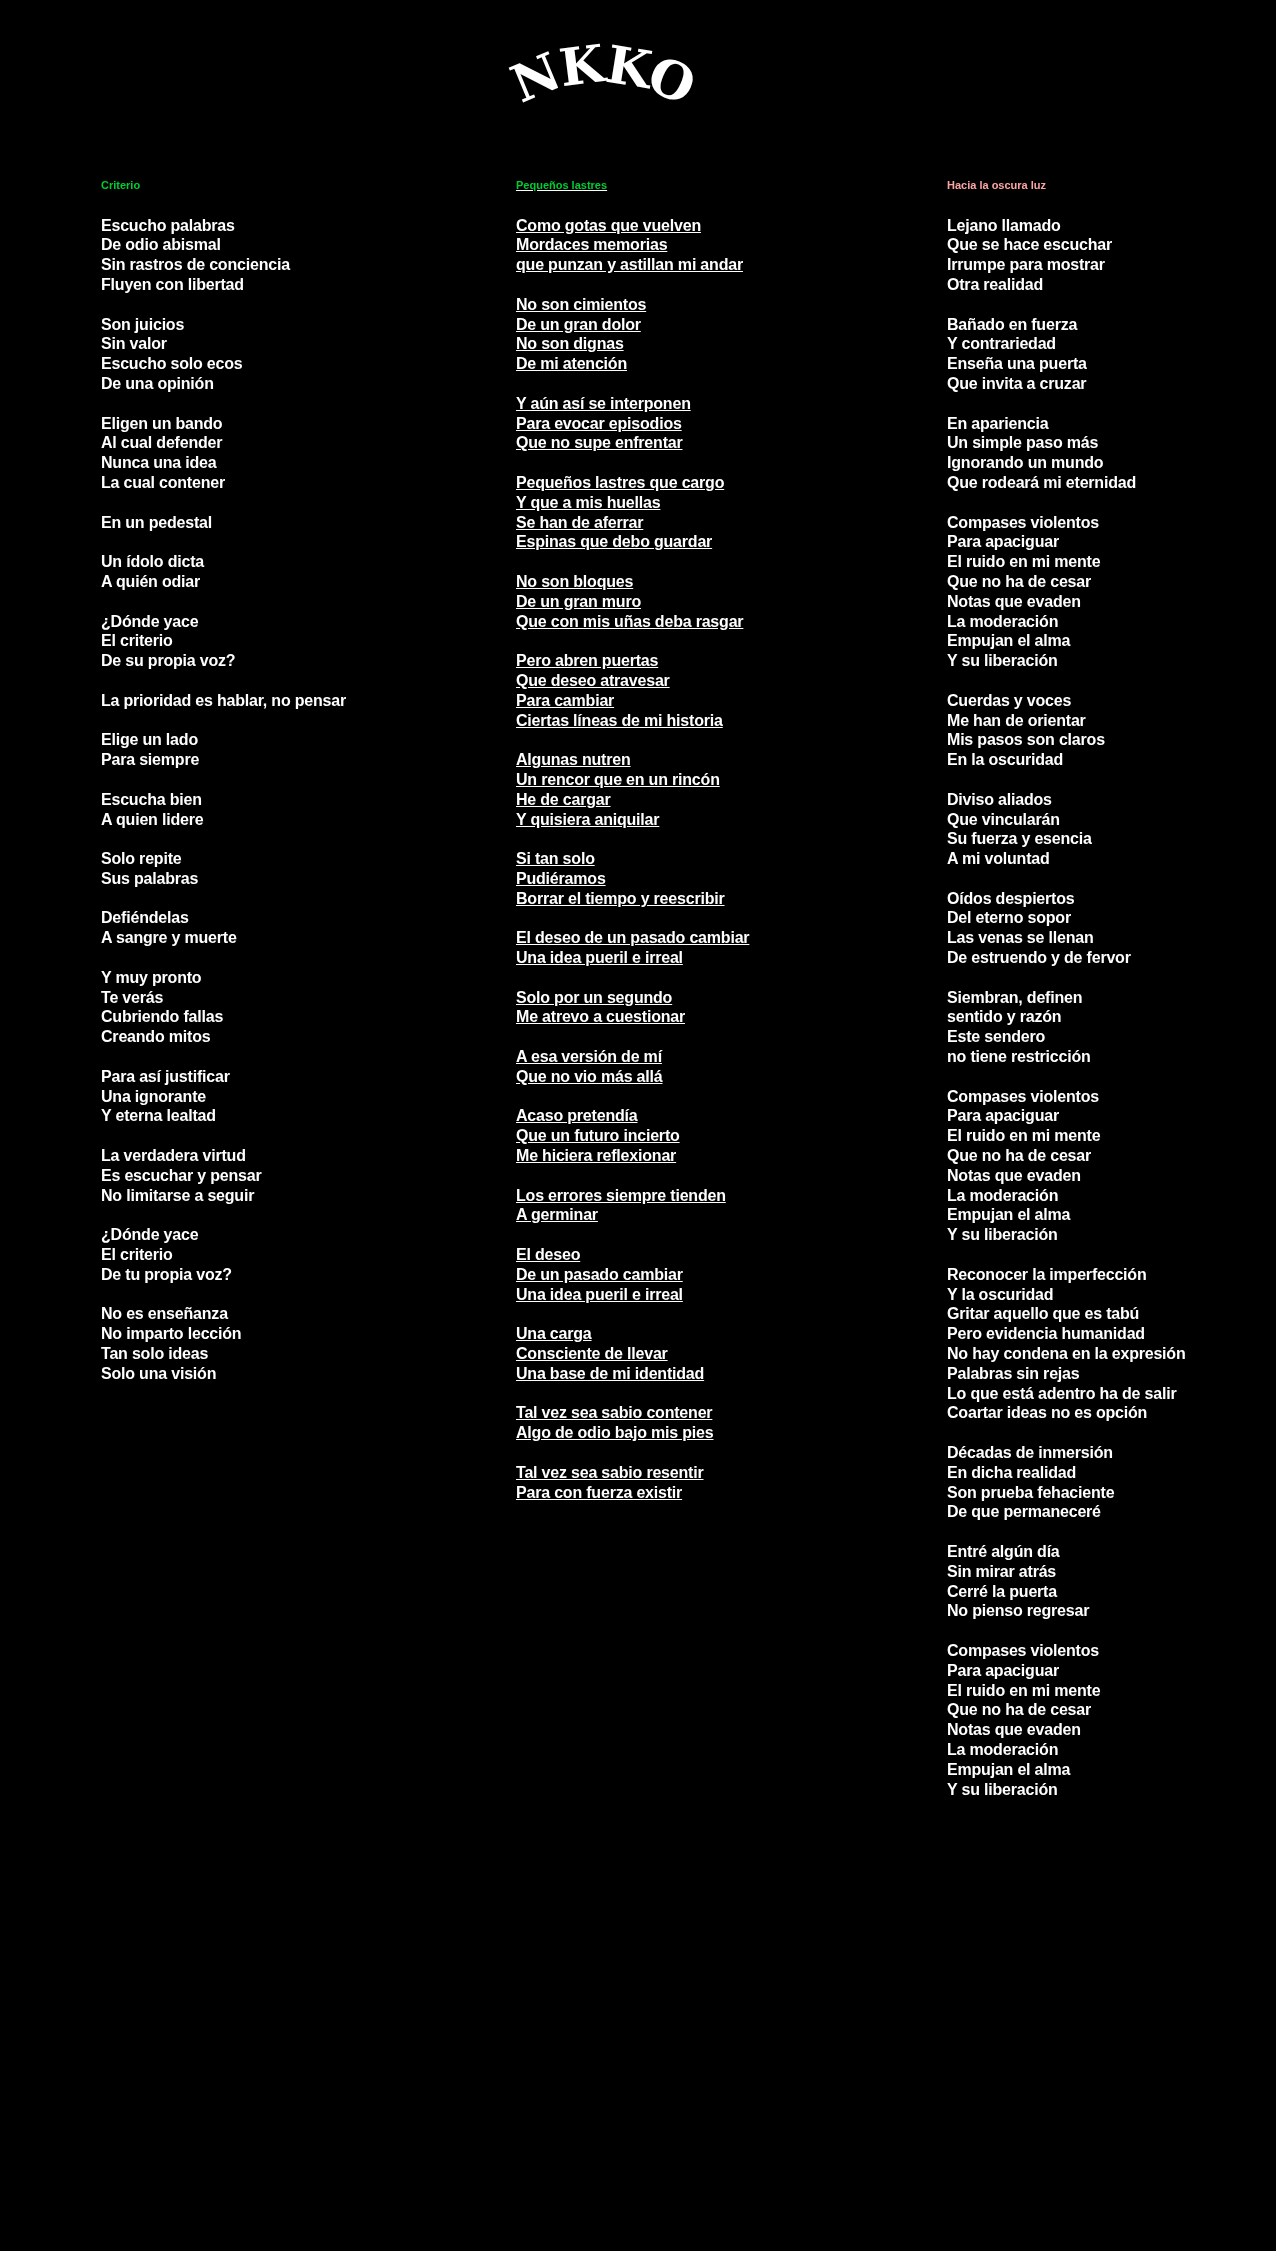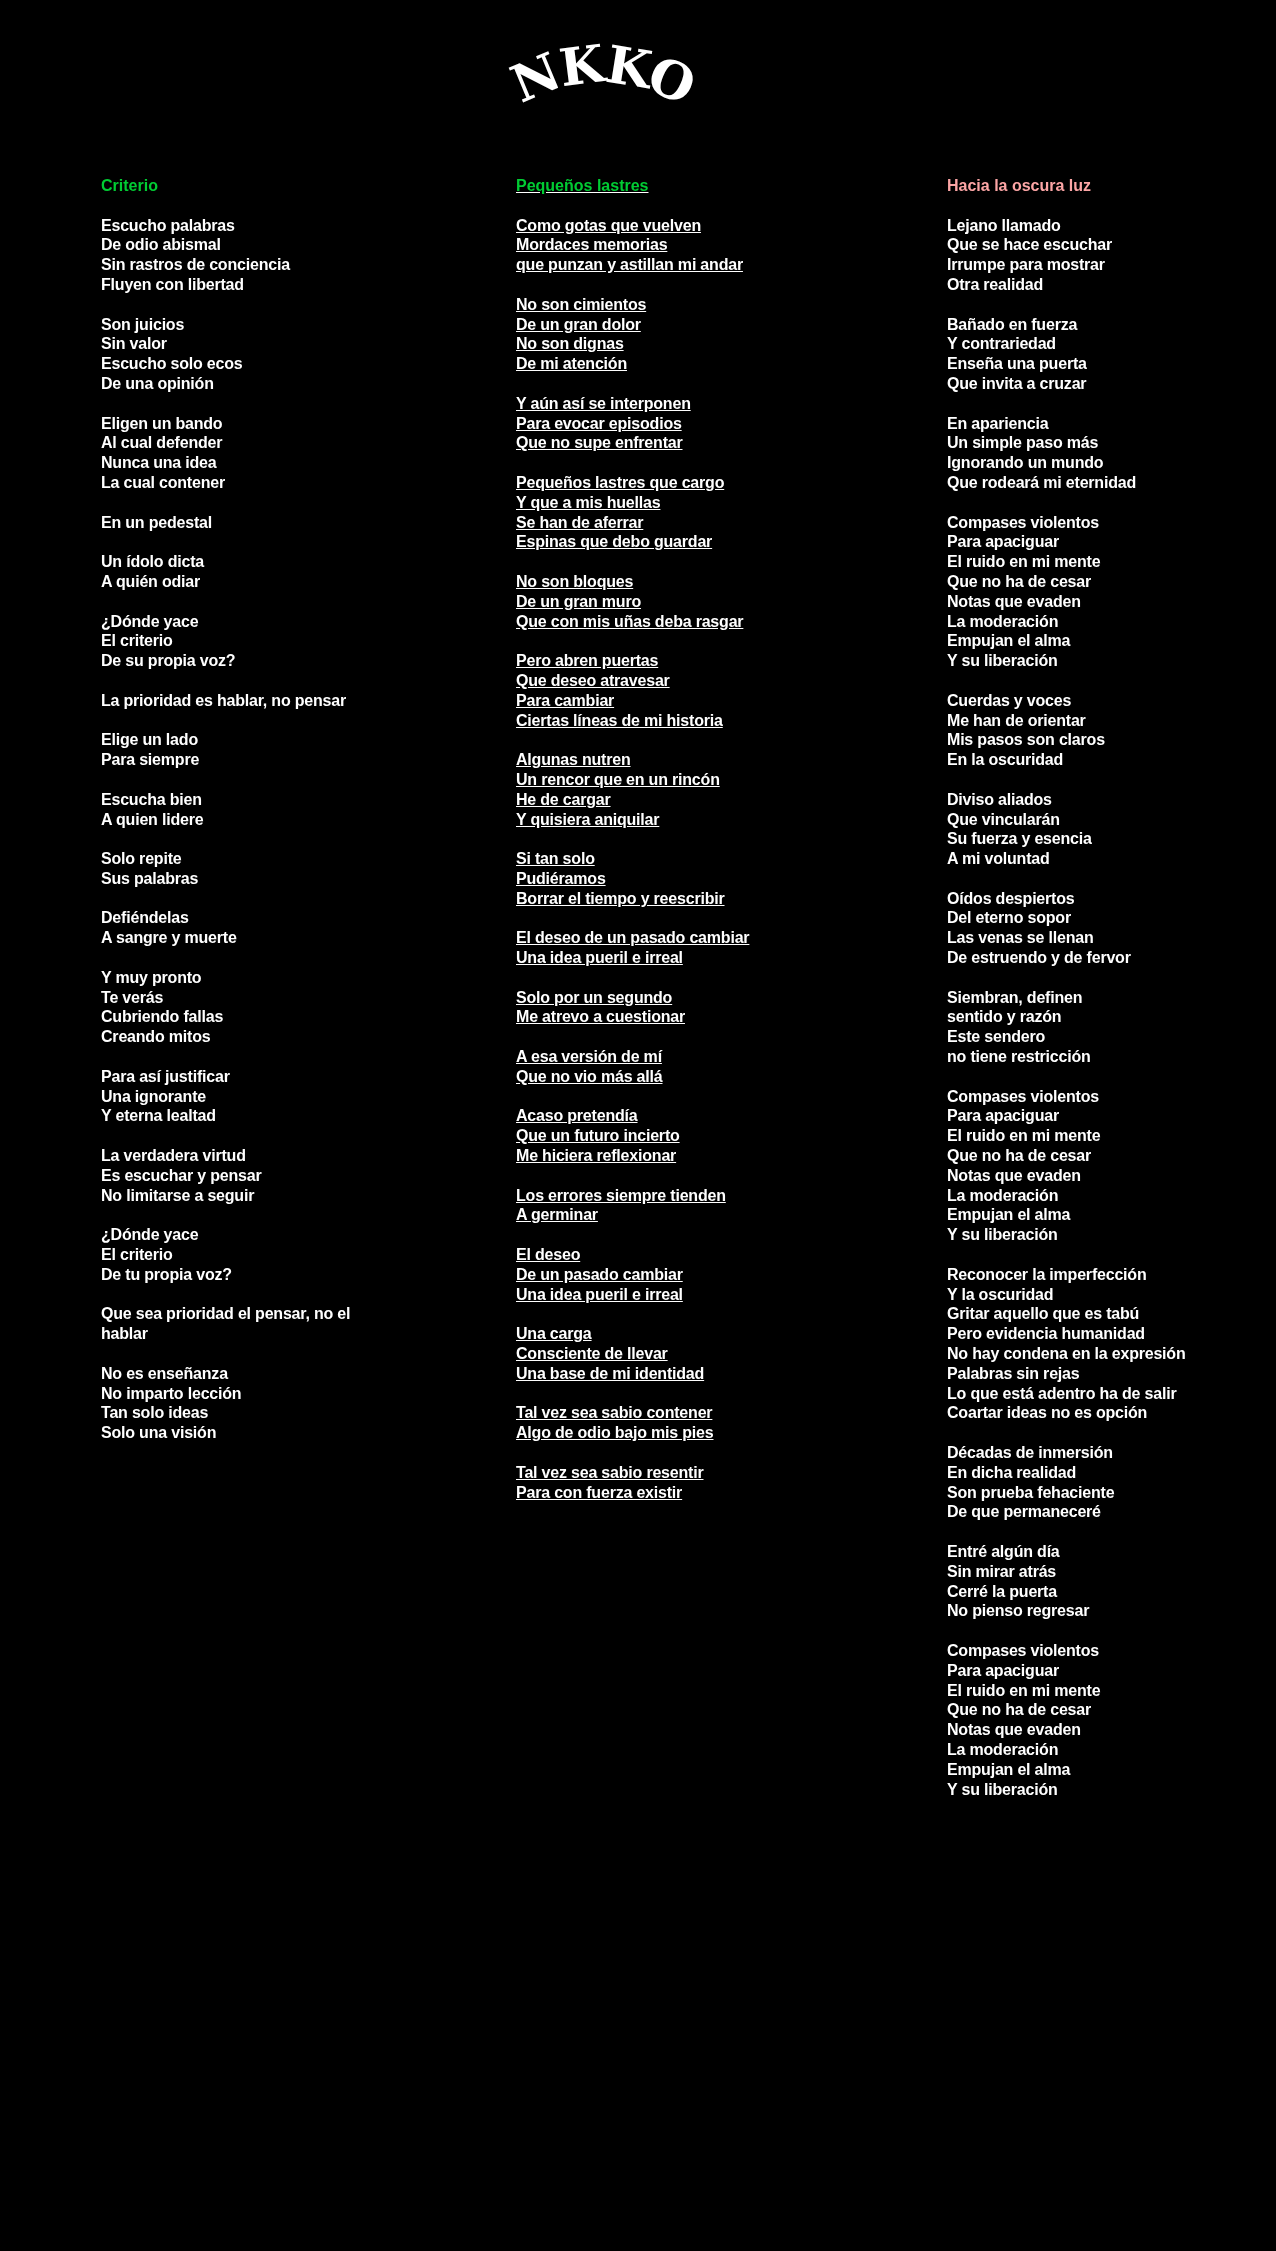--- a/index.html
+++ b/index.html
@@ -32,21 +32,21 @@
     letter-spacing: -3px;
   }
   .column {
     position: absolute;
     top: 176px;
   }
   .col-1 { left: 101px;  width: 400px; }
   .col-2 { left: 516px;  width: 415px; text-decoration: underline; }
   .col-3 { left: 947px;  width: 320px; }
   .col-title {
-    font-size: 16px;
+    font-size: 11px;
     line-height: 19.8px;
     margin: 0 0 19.8px 0;
     white-space: nowrap;
   }
   .stanzas .stanza {
     margin: 0 0 19.8px 0;
   }
   .line {
     font-size: 16px;
     line-height: 19.8px;
@@ -138,24 +138,20 @@
           <div class="line">La verdadera virtud</div>
           <div class="line">Es escuchar y pensar</div>
           <div class="line">No limitarse a seguir</div>
         </div>
         <div class="stanza">
           <div class="line">¿Dónde yace</div>
           <div class="line">El criterio</div>
           <div class="line">De tu propia voz?</div>
         </div>
         <div class="stanza">
-          <div class="line">Que sea prioridad el pensar, no el</div>
-          <div class="line">hablar</div>
-        </div>
-        <div class="stanza">
           <div class="line">No es enseñanza</div>
           <div class="line">No imparto lección</div>
           <div class="line">Tan solo ideas</div>
           <div class="line">Solo una visión</div>
         </div>
       </div>
   </section>
 
   <section class="column col-2">
     <h2 class="col-title" style="color: rgb(0, 204, 51);">Pequeños lastres</h2>

